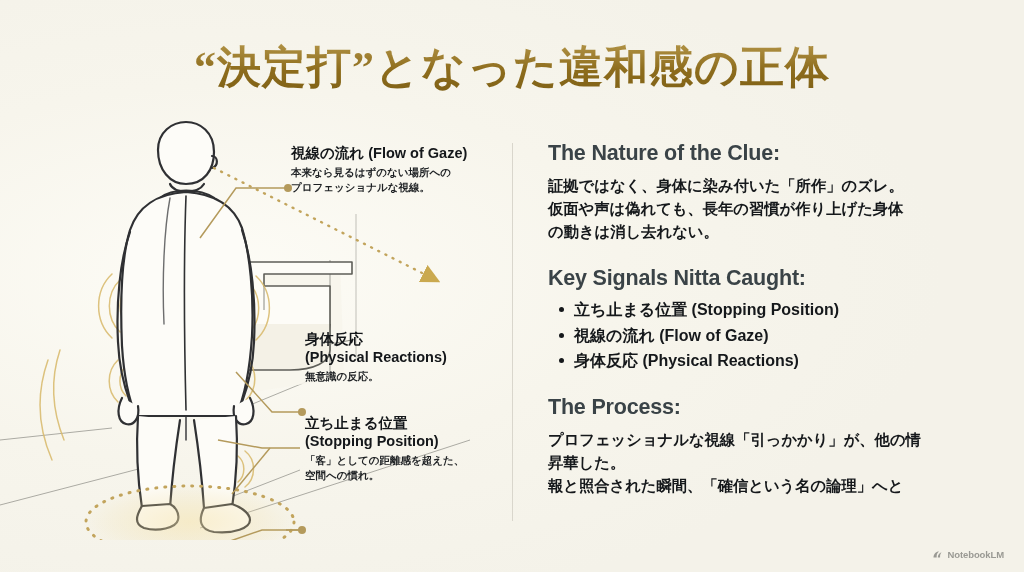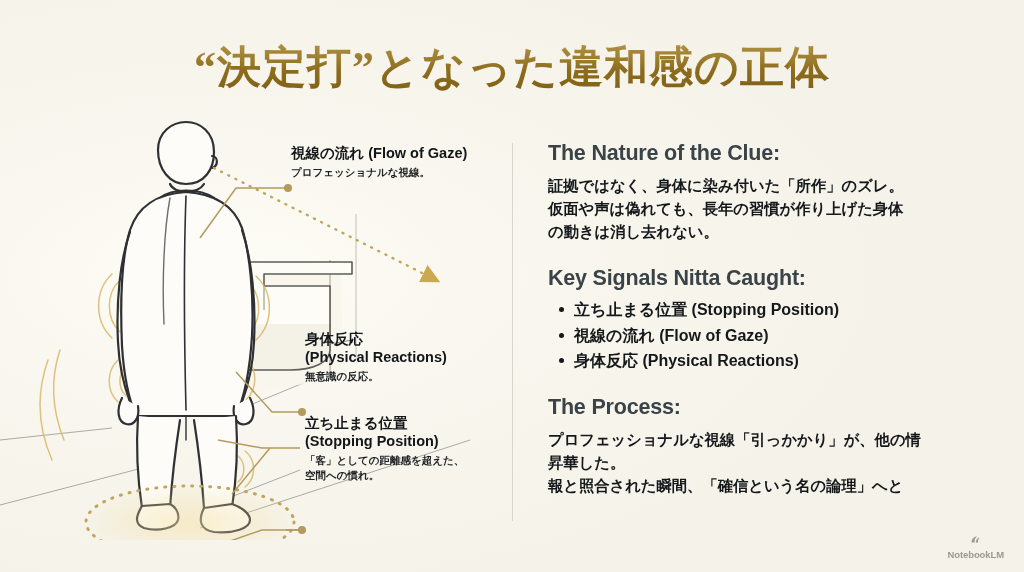--- a/index.html
+++ b/index.html
@@ -68,21 +68,21 @@
     line-height:1.58;position:relative;white-space:nowrap;
   }
   ul.bullets li::before{
     content:"";position:absolute;left:-15px;top:10px;
     width:5px;height:5px;border-radius:50%;background:#15181b;
   }
   
   .watermark{
     position:absolute;right:20px;bottom:12px;
     display:flex;align-items:center;gap:4px;
-    color:#9a9a94;font-size:9.5px;font-weight:700;letter-spacing:-0.1px;flex-direction:column;
+    color:#9a9a94;font-size:9.5px;font-weight:700;letter-spacing:-0.1px;
   }
 </style>
 </head>
 <body>
 
 <div id="slide">
 
   <div class="title">“決定打”となった違和感の正体</div>
 
   <svg class="illus" viewBox="0 0 512 430">
@@ -200,20 +200,21 @@
       <path d="M232,384 L270,338"></path>
       <path d="M286,420 L300,420"></path>
       <path d="M210,438 L262,420 L300,420"></path>
       <circle cx="302" cy="420" r="4" fill="#b49a5c" stroke="none"></circle>
     </g>
   </svg>
 
   <div class="callout" id="callout-gaze">
     <div class="c-title">視線の流れ (Flow of Gaze)</div>
     <div class="c-sub">
+      <div>本来なら見るはずのない場所への</div>
       <div>プロフェッショナルな視線。</div>
     </div>
   </div>
 
   <div class="callout" id="callout-physical">
     <div class="c-title">
       <div>身体反応</div>
       <div>(Physical Reactions)</div>
     </div>
     <div class="c-sub">

